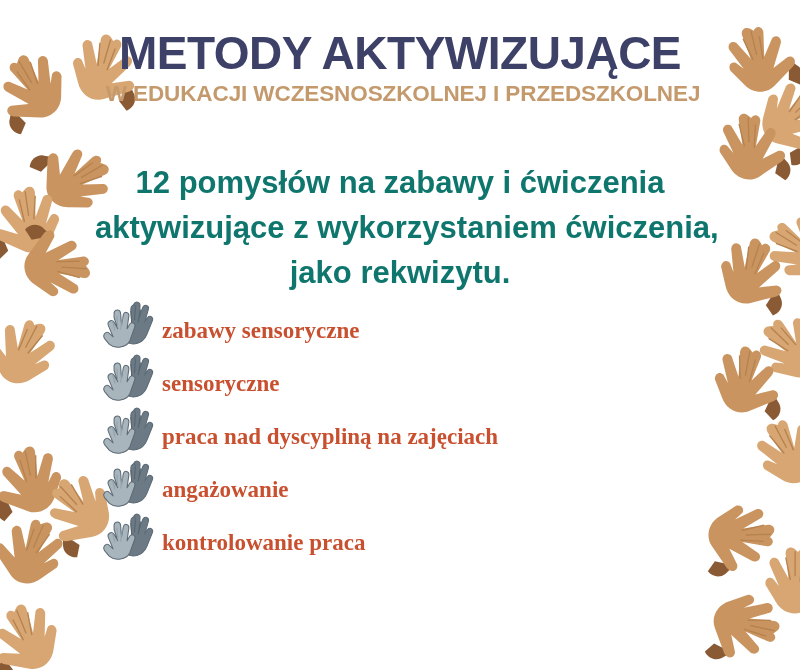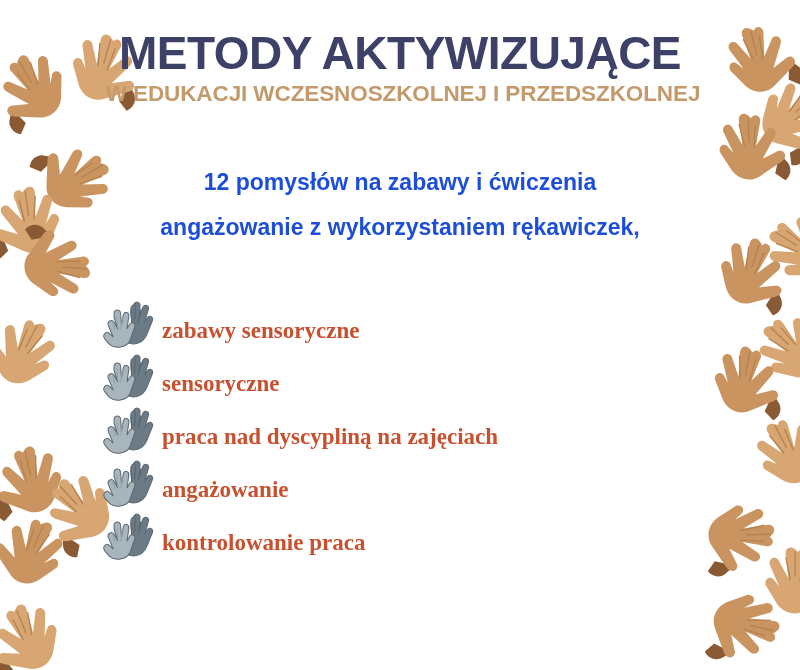--- a/index.html
+++ b/index.html
@@ -75,22 +75,22 @@
     white-space: nowrap;
   }
 
   
   .description {
     position: absolute;
     left: 95px;
     top: 160px;
     width: 610px;
     text-align: center;
-    color: #1d4ed8;
-    font-size: 23px;
+    color: #0f766e;
+    font-size: 31px;
     font-weight: bold;
     line-height: 45px;
     font-family: "Liberation Sans", sans-serif;
   }
   .description .dline {
     display: block;
     white-space: nowrap;
   }
 
   
@@ -306,21 +306,22 @@
 
   <div class="content">
 
     <div class="header">
       <h1 class="title">METODY AKTYWIZUJĄCE</h1>
       <h2 class="subtitle">W EDUKACJI WCZESNOSZKOLNEJ I PRZEDSZKOLNEJ</h2>
     </div>
 
     <div class="description">
       <span class="dline">12 pomysłów na zabawy i ćwiczenia</span>
-      <span class="dline">angażowanie z wykorzystaniem rękawiczek,</span>
+      <span class="dline">aktywizujące z wykorzystaniem ćwiczenia,</span>
+      <span class="dline">jako rekwizytu.</span>
     </div>
 
     <ul class="benefits">
 
       <li class="benefit-item">
         <svg class="glove-icon" viewBox="0 0 60 56">
           <g stroke="#5c6a74" stroke-width="1.1" stroke-linejoin="round">
             <path d="M36 7 C38 3 43 4 43 8 L42 21 L46 10 C48 6 53 8 52 12 L48 26 L51 21 C54 18 58 21 56 25 L50 40 C46 49 35 52 28 47 L30 40 L34 26 L33 12 C33 8 37 6 38 9 Z" fill="#6b7a85"></path>
             <path d="M38 10 L37 24 M44 12 L41 26 M33 14 L34 27" stroke="#56646e" fill="none"></path>
             <path d="M15 16 C16 12 21 12 22 16 L23 29 L25 18 C26 14 31 15 31 19 L29 33 L32 28 C35 25 39 28 37 32 L32 46 C28 54 16 55 10 50 L5 44 C2 40 6 35 10 38 L14 42 L9 30 C7 26 12 22 15 26 L19 33 L15 21 Z" fill="#a8b5bd"></path>

